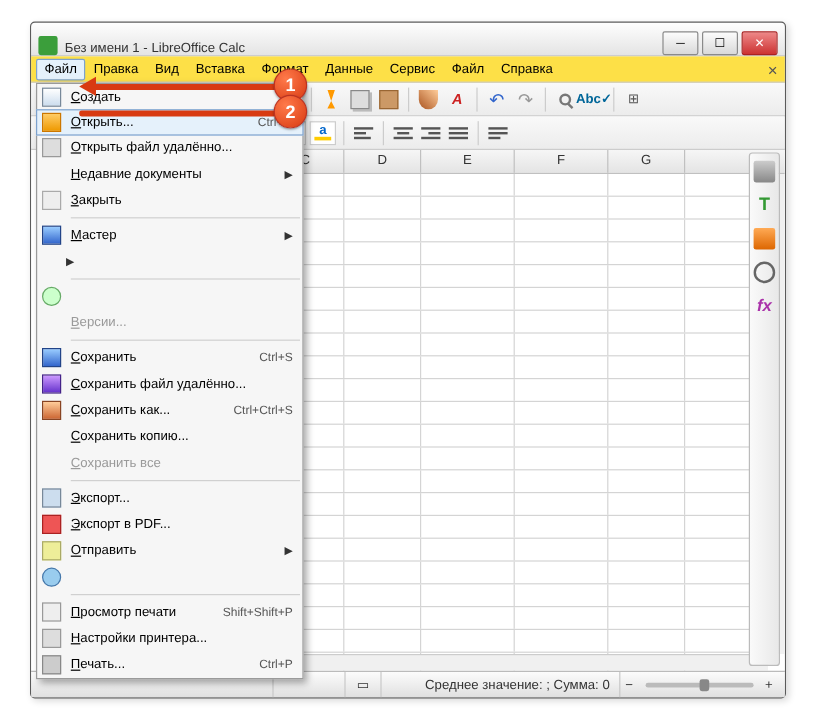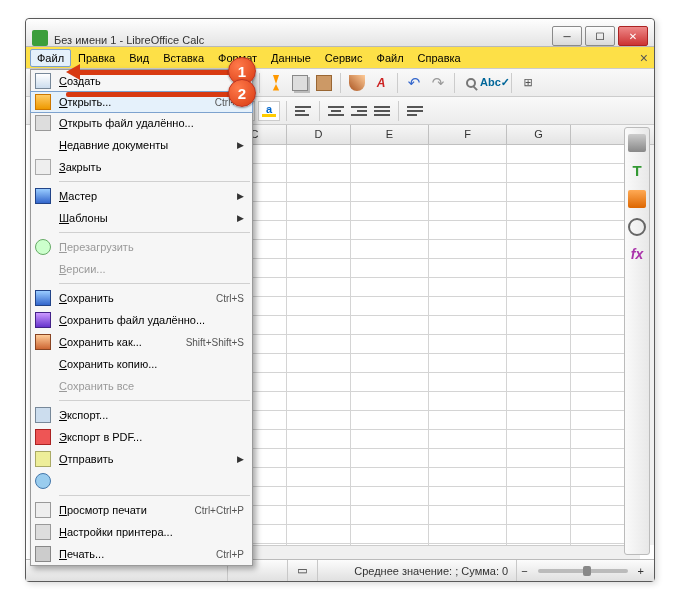--- a/index.html
+++ b/index.html
@@ -393,29 +393,27 @@
       <div class="ddsep"></div>
       <div class="ddrow">
         <div class="ddico">
           <div class="mi" style="background:linear-gradient(#9cf,#36c);border:1px solid #248"></div>
         </div>
         <div class="ddlabel"><u>М</u>астер</div>
         <div class="ddarrow">▶</div>
       </div>
       <div class="ddrow">
         <div class="ddico"></div>
-        <div class="ddlabel"><u>Ш</u>аблоны</div>
         <div class="ddarrow">▶</div>
       </div>
       <div class="ddsep"></div>
       <div class="ddrow disabled">
         <div class="ddico">
           <div class="mi" style="background:#cfc;border:1px solid #6a6;border-radius:50%"></div>
         </div>
-        <div class="ddlabel"><u>П</u>ерезагрузить</div>
       </div>
       <div class="ddrow disabled">
         <div class="ddico"></div>
         <div class="ddlabel"><u>В</u>ерсии...</div>
       </div>
       <div class="ddsep"></div>
       <div class="ddrow">
         <div class="ddico">
           <div class="mi" style="background:linear-gradient(#9cf,#36c);border:1px solid #248"></div>
         </div>
@@ -426,21 +424,21 @@
         <div class="ddico">
           <div class="mi" style="background:linear-gradient(#c9f,#63c);border:1px solid #428"></div>
         </div>
         <div class="ddlabel"><u>С</u>охранить файл удалённо...</div>
       </div>
       <div class="ddrow">
         <div class="ddico">
           <div class="mi" style="background:linear-gradient(#fc9,#c63);border:1px solid #842"></div>
         </div>
         <div class="ddlabel"><u>С</u>охранить как...</div>
-        <div class="ddshort">Shift+Shift+S</div>
+        <div class="ddshort">Ctrl+Ctrl+S</div>
       </div>
       <div class="ddrow">
         <div class="ddico"></div>
         <div class="ddlabel"><u>С</u>охранить копию...</div>
       </div>
       <div class="ddrow disabled">
         <div class="ddico"></div>
         <div class="ddlabel"><u>С</u>охранить все</div>
       </div>
       <div class="ddsep"></div>
@@ -467,21 +465,21 @@
         <div class="ddico">
           <div class="mi" style="background:#9ce;border:1px solid #47a;border-radius:50%"></div>
         </div>
       </div>
       <div class="ddsep"></div>
       <div class="ddrow">
         <div class="ddico">
           <div class="mi" style="background:#eee;border:1px solid #999"></div>
         </div>
         <div class="ddlabel"><u>П</u>росмотр печати</div>
-        <div class="ddshort">Ctrl+Ctrl+P</div>
+        <div class="ddshort">Shift+Shift+P</div>
       </div>
       <div class="ddrow">
         <div class="ddico">
           <div class="mi" style="background:#ddd;border:1px solid #999"></div>
         </div>
         <div class="ddlabel"><u>Н</u>астройки принтера...</div>
       </div>
       <div class="ddrow">
         <div class="ddico">
           <div class="mi" style="background:#ccc;border:1px solid #888"></div>

